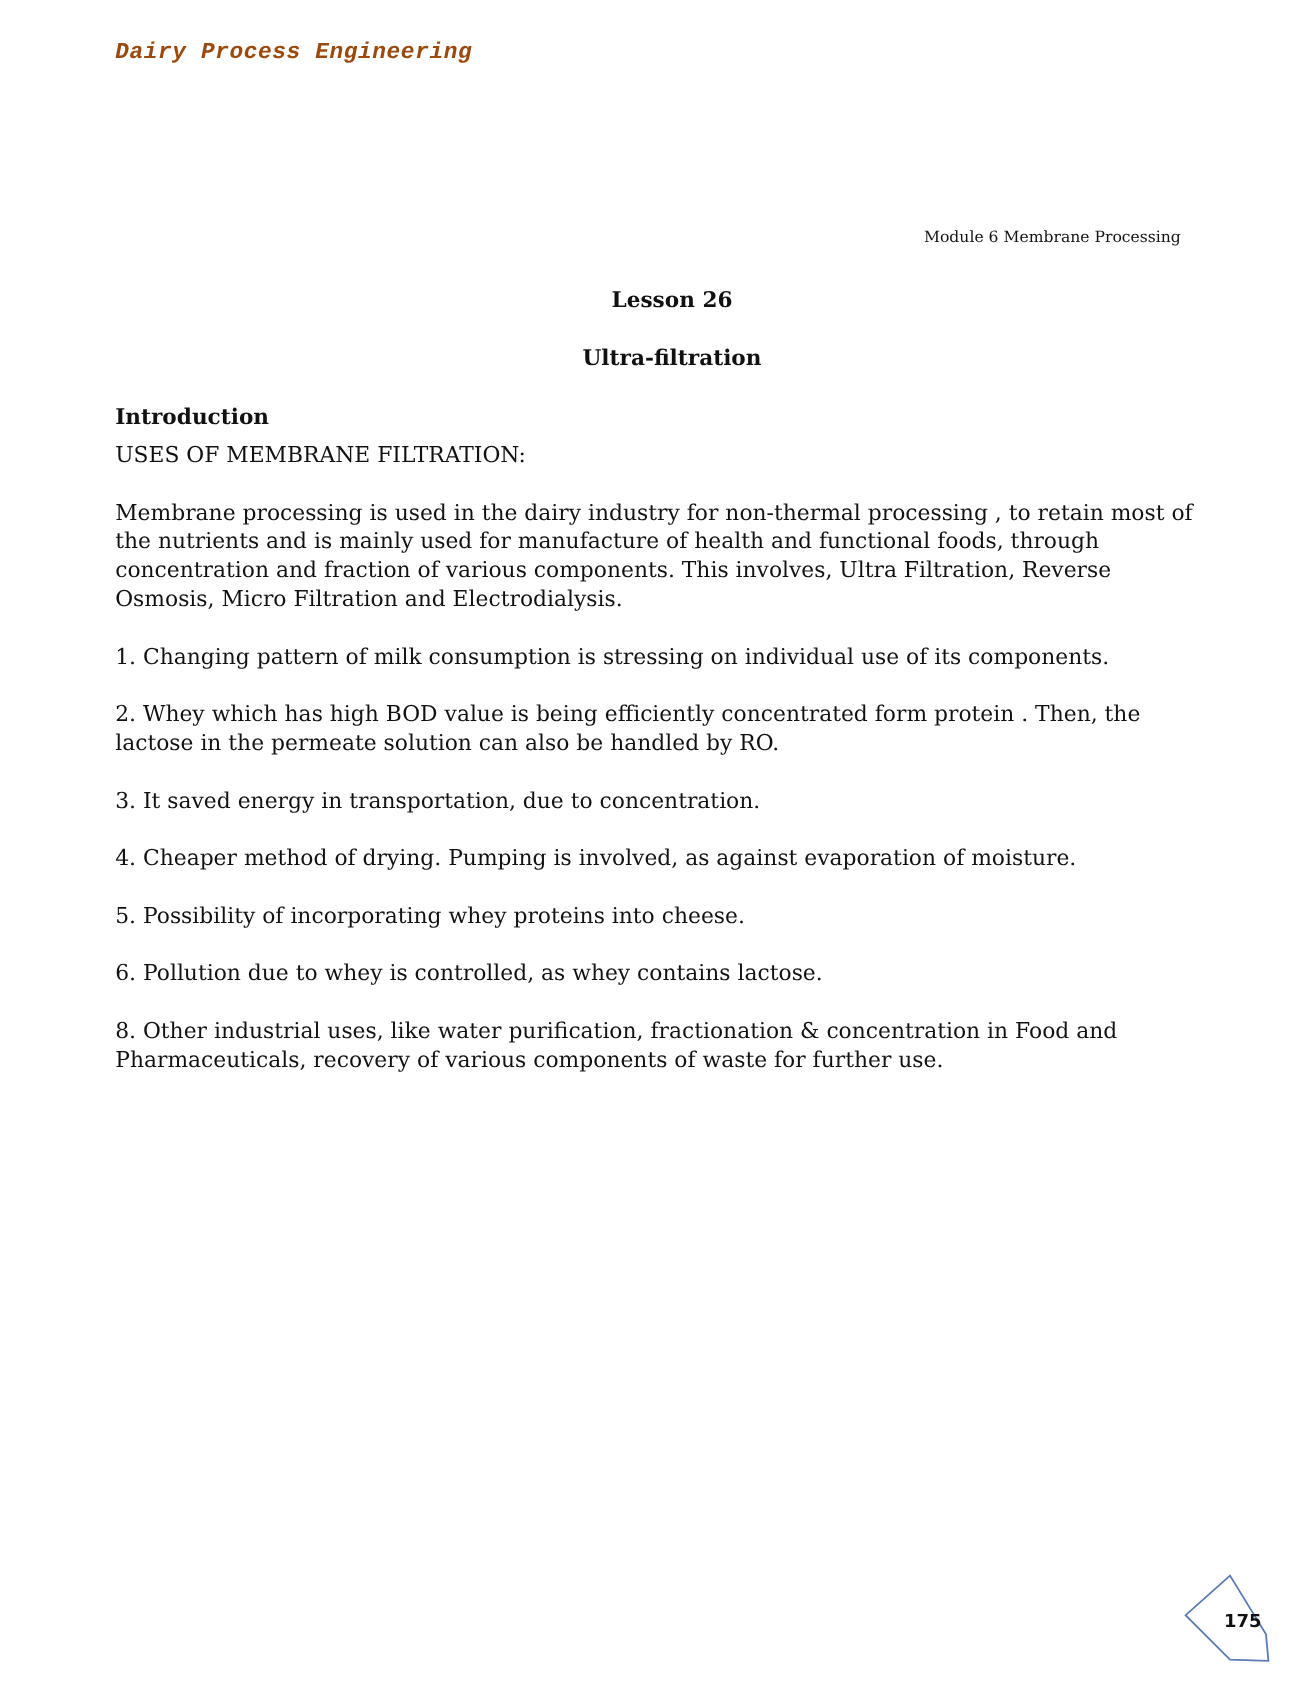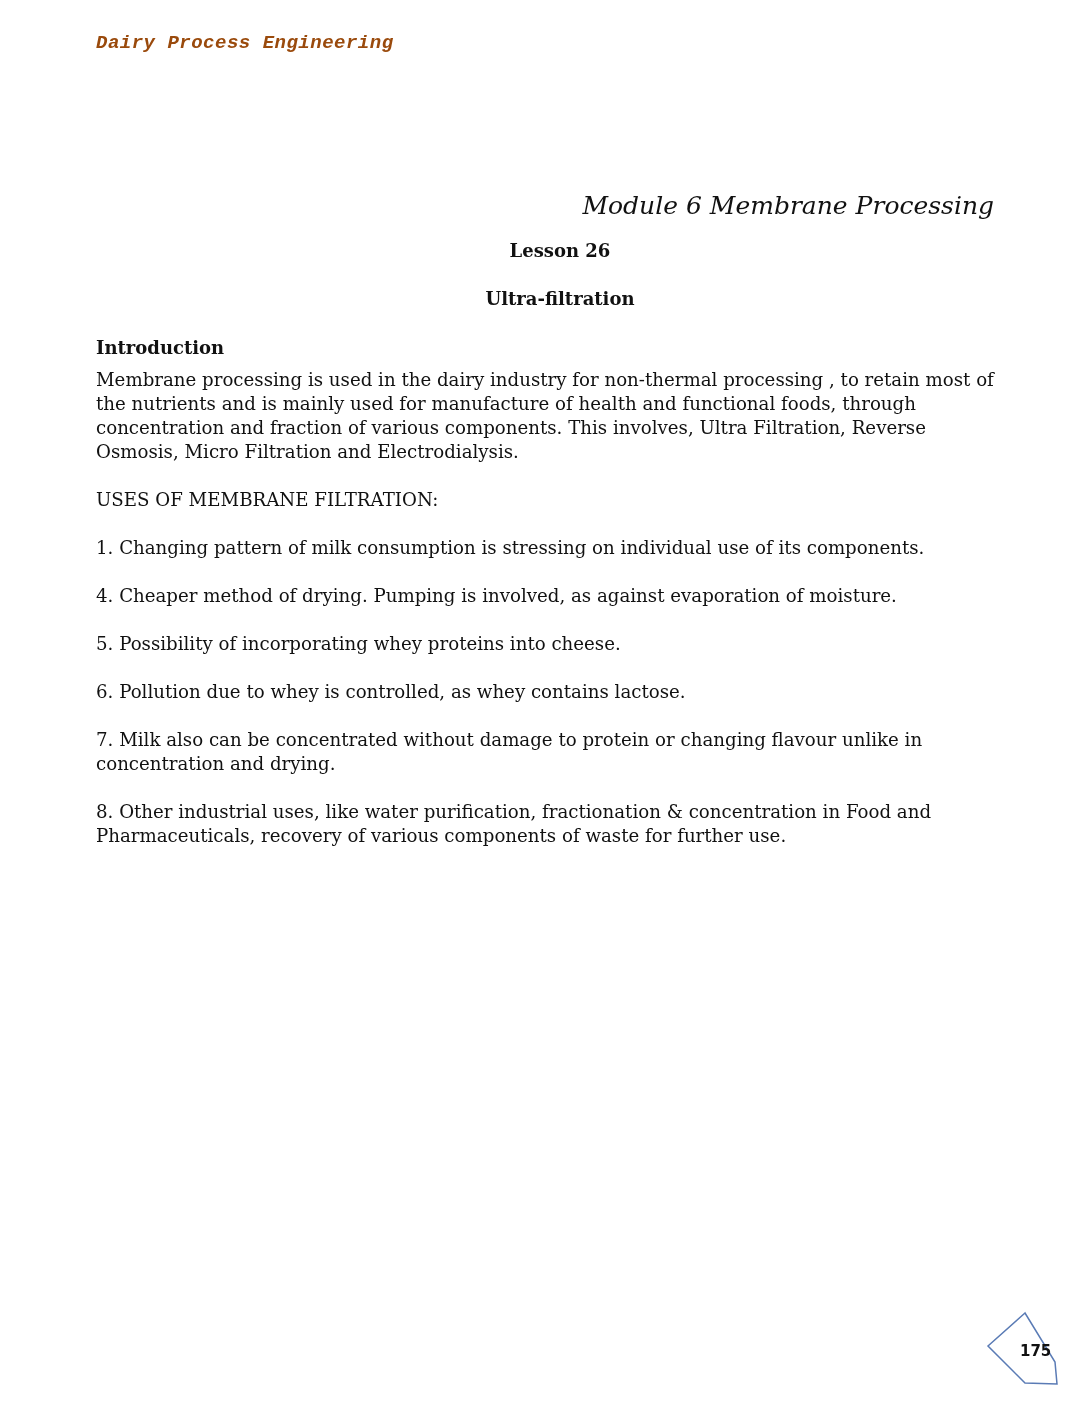--- a/index.html
+++ b/index.html
@@ -1,46 +1,47 @@
 <!DOCTYPE html>
 <html><head>
 <meta charset="utf-8">
 <style>
   html, body { margin:0; padding:0; background:#ffffff; }
   body { width:1088px; height:1408px; position:relative; overflow:hidden;
          font-family:"DejaVu Serif","Liberation Serif",serif; color:#111; }
   .header { position:absolute; left:96px; top:32px; font-family:Liberation Mono, monospace;
             font-style:italic; font-weight:bold; font-size:19px; color:#9a4a0c; letter-spacing:0.5px; }
-  .module { position:absolute; right:94px; top:191px; font-style:italic; font-size:25px; }
+  .module { position:absolute; right:104px; top:191px; font-size:13px; }
   .center { position:absolute; left:0; width:1088px; text-align:center; font-weight:bold; font-size:18px;padding-left:16px; }
   .content { position:absolute; left:96px; top:336px; width:900px; font-size:18.2px; line-height:24px; }
   .content p { margin:0 0 24px 0; }
   .content h3 { margin:0 0 8px 0; font-size:18px; font-weight:bold; }
   .pagenum { position:absolute; left:985px; top:1310px; width:75px; height:75px; }
   .pagenum svg { position:absolute; left:0; top:0; }
   .pagenum span { position:absolute; left:35px; top:32px; font-family:"DejaVu Sans",sans-serif;
                   font-weight:bold; font-size:15px; color:#111; }
 </style>
 </head>
 <body>
 
 <div class="header">Dairy Process Engineering</div>
 <div class="module">Module 6 Membrane Processing</div>
 <div class="center" style="top:240px">Lesson 26</div>
 <div class="center" style="top:288px">Ultra-filtration</div>
 
 <div class="content">
   <h3>Introduction</h3>
+  <p>USES OF MEMBRANE FILTRATION:</p>
   <p>Membrane processing is used in the dairy industry for non-thermal processing , to retain most of the nutrients and is mainly used for manufacture of health and functional foods, through concentration and fraction of various components. This involves, Ultra Filtration, Reverse Osmosis, Micro Filtration and Electrodialysis.</p>
-  <p>USES OF MEMBRANE FILTRATION:</p>
   <p>1. Changing pattern of milk consumption is stressing on individual use of its components.</p>
+  <p>2. Whey which has high BOD value is being efficiently concentrated form protein . Then, the lactose in the permeate solution can also be handled by RO.</p>
+  <p>3. It saved energy in transportation, due to concentration.</p>
   <p>4. Cheaper method of drying. Pumping is involved, as against evaporation of moisture.</p>
   <p>5. Possibility of incorporating whey proteins into cheese.</p>
   <p>6. Pollution due to whey is controlled, as whey contains lactose.</p>
-  <p>7. Milk also can be concentrated without damage to protein or changing flavour unlike in concentration and drying.</p>
   <p>8. Other industrial uses, like water purification, fractionation &amp; concentration in Food and Pharmaceuticals, recovery of various components of waste for further use.</p>
 </div>
 
 <div class="pagenum">
   <svg width="75" height="75" viewBox="0 0 75 75">
     <polygon points="40,3 3,36 40,73 72,74 70,52" fill="none" stroke="#5a7bb5" stroke-width="1.5"></polygon>
   </svg>
   <span>175</span>
 </div>
 

